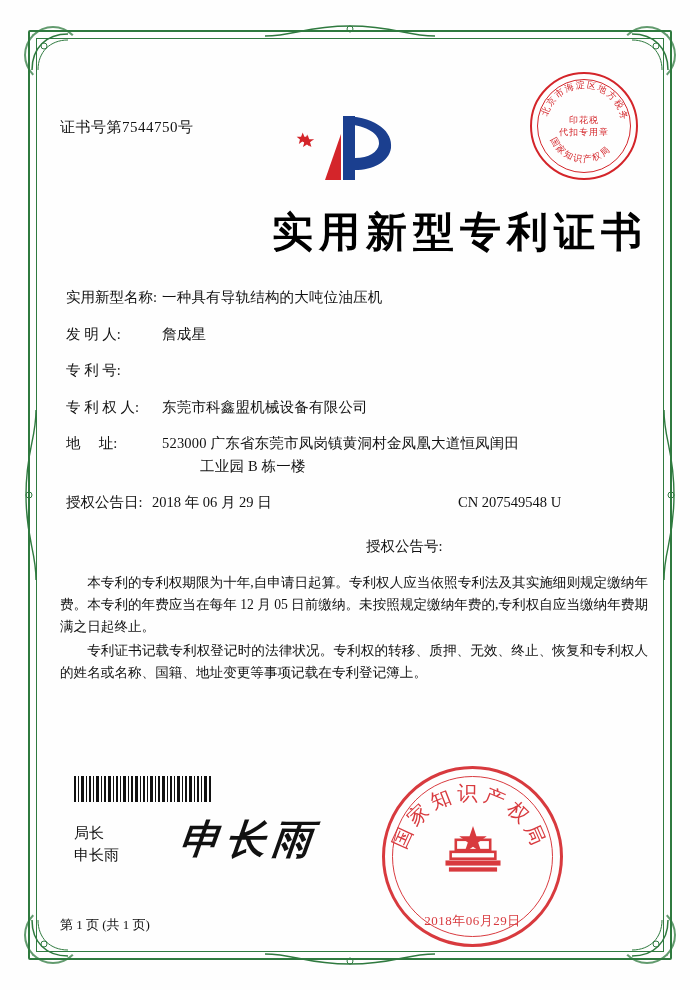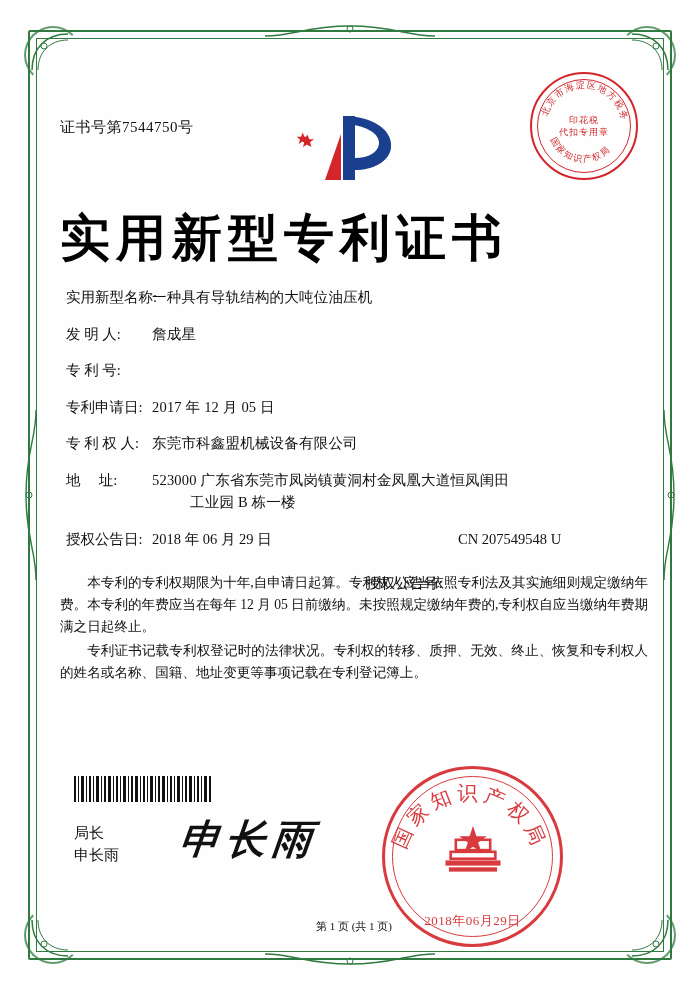--- a/index.html
+++ b/index.html
@@ -141,22 +141,22 @@
     font-size: 9px;
     line-height: 12px;
     letter-spacing: 1px;
   }
 
   .title {
     position: absolute;
     left: 0;
     right: 0;
     top: 145px;
-    text-align: left;
-    font-size: 50px;
+    text-align: right;
+    font-size: 41px;
     font-weight: bold;
     letter-spacing: 6px;
     font-family: "Liberation Serif", serif;
     color: #000;
   }
 
   .fields {
     position: absolute;
     left: 6px;
     right: 0;
@@ -172,20 +172,21 @@
   }
   .field-label {
     width: 86px;
     flex: 0 0 86px;
     letter-spacing: 0px;
     white-space: pre;
   }
   .field-value {
     flex: 1;
     letter-spacing: 0.2px;
+    margin-left: 10px;
   }
   .field-value .line2 {
     display: block;
     margin-top: 8px;
     margin-left: 38px;
   }
   .field-row.two-col .col-a {
     flex: 0 0 300px;
     display: flex;
   }
@@ -279,22 +280,22 @@
     white-space: nowrap;
     letter-spacing: 0.5px;
     color: #d4252a;
   }
 
   .footer {
     position: absolute;
     left: 0;
     right: 0;
     bottom: 6px;
-    text-align: center;
-    font-size: 11px;
+    text-align: left;
+    font-size: 13px;
     color: #111;
   }
 </style>
 </head>
 <body>
 
 <div class="page">
 
   <div class="border-outer"></div>
   <div class="border-inner"></div>
@@ -389,24 +390,20 @@
 
       <div class="field-row">
         <div class="field-label">发 明 人:</div>
         <div class="field-value">詹成星</div>
       </div>
 
       <div class="field-row">
         <div class="field-label">专 利 号:</div>
       </div>
 
-      <div class="field-row">
-        <div class="field-label">专利申请日:</div>
-        <div class="field-value">2017 年 12 月 05 日</div>
-      </div>
 
       <div class="field-row">
         <div class="field-label">专 利 权 人:</div>
         <div class="field-value">东莞市科鑫盟机械设备有限公司</div>
       </div>
 
       <div class="field-row">
         <div class="field-label">地     址:</div>
         <div class="field-value">
           <span>523000 广东省东莞市凤岗镇黄洞村金凤凰大道恒凤闺田</span>

